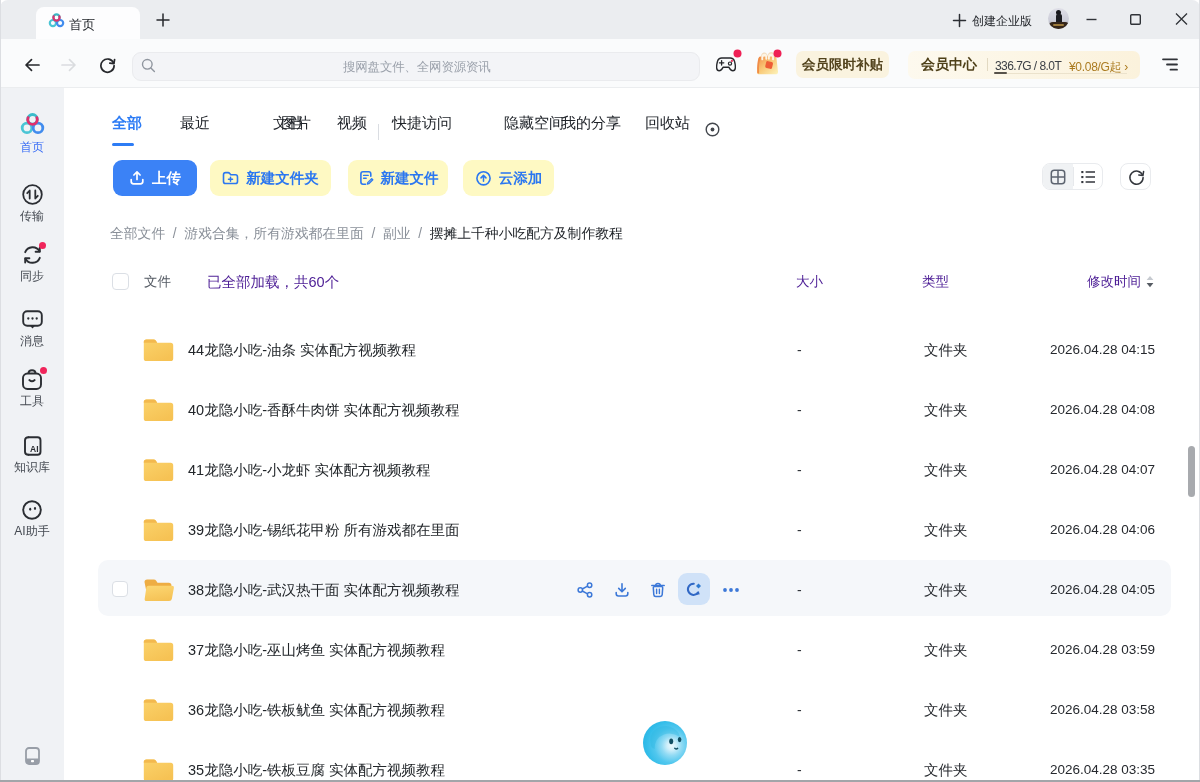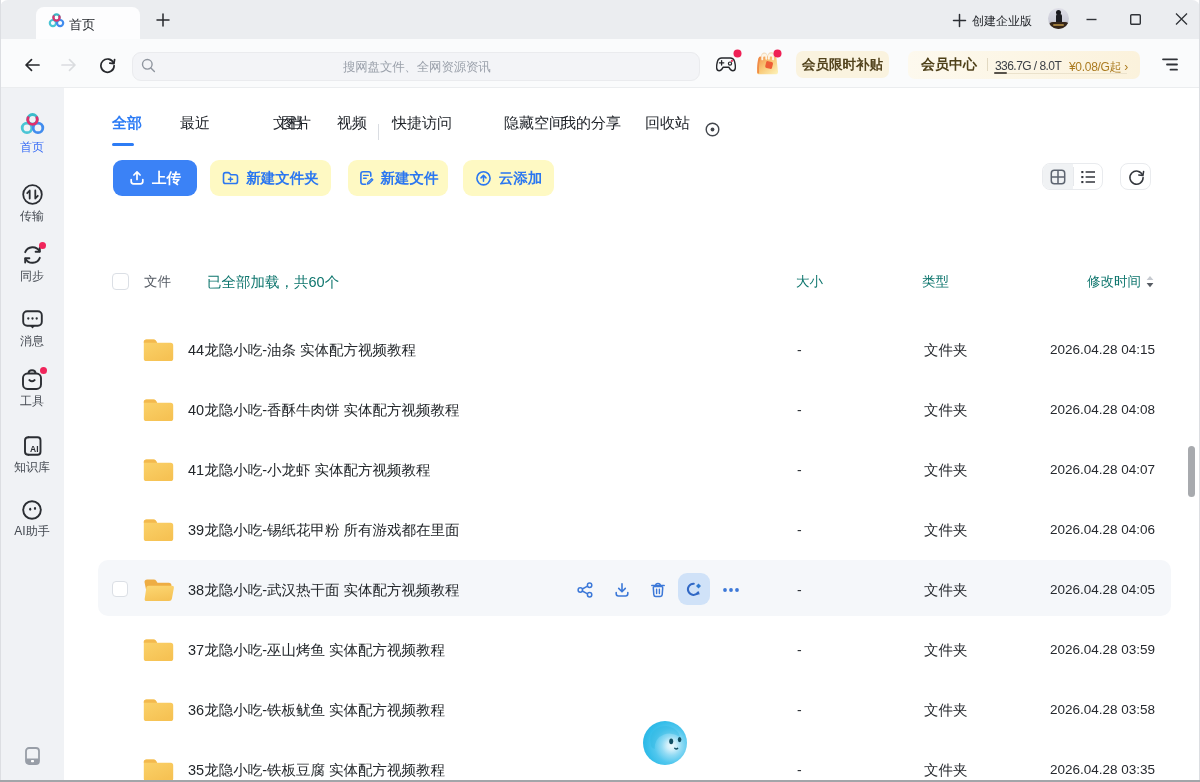--- a/index.html
+++ b/index.html
@@ -35,21 +35,21 @@
   .sbitem.active .lbl { color:#3a6ef5; }
   .baddot { position:absolute; width:7px; height:7px; border-radius:50%; background:#f0255b; }
   
   .tabs { left:48px; top:26px; font-size:15px; color:#20242a; }
   #tabline { left:48px; top:55px; width:22px; height:3px; background:#2d7cf5; border-radius:2px; }
   .btn { top:72px; height:36px; border-radius:9px; font-size:14.5px; font-weight:bold; display:flex; align-items:center; justify-content:center; }
   .btn.blue { background:#3b82f6; color:#fff; }
   .btn.lite { background:#fef9c3; color:#2b77f0; }
   .crumb { left:46px; top:137px; font-size:13.8px; color:#8a9099; }
   .crumb b { color:#22262b; font-weight:normal; }
-  .thead { top:185px; font-size:13.5px; color:#0f766e; }
+  .thead { top:185px; font-size:13.5px; color:#4c1d95; }
   .cb { width:17px; height:17px; border:1px solid #dbdfe5; border-radius:4px; background:#fff; }
   
   .row { left:0; width:1136px; height:60px; }
   .rname { position:absolute; left:124px; top:21px; font-size:14.5px; color:#22262a; }
   .rsize { position:absolute; left:733px; top:22px; font-size:14px; color:#31353b; }
   .rtype { position:absolute; left:860px; top:21px; font-size:14.5px; color:#26292e; }
   .rdate { position:absolute; left:941px; top:21.5px; width:150px; text-align:right; font-size:13.5px; color:#26292e; white-space:nowrap; }
   .ficon { position:absolute; left:79px; top:16px; }
   #hoverrow { left:34px; top:472px; width:1073px; height:56px; background:#f5f7fa; border-radius:10px; }
 </style>
@@ -268,20 +268,21 @@
         <rect x="0.3" y="11" width="2.1" height="2.1" fill="#33363c"></rect>
       </svg>
   </div>
   <div class="abs" style="left:1056px;top:75px;width:31px;height:27px;background:#fff;border:1px solid #e9ebee;border-radius:8px;">
     <svg style="position:absolute;left:7px;top:5px" width="17" height="17" viewBox="0 0 17 17">
         <path d="M14.6 6.1 A6.6 6.6 0 1 0 15.1 8.5" fill="none" stroke="#33363c" stroke-width="1.5" stroke-linecap="round"></path>
         <path d="M15.6 2.5 L14.9 6.6 L10.8 6.1" fill="none" stroke="#33363c" stroke-width="1.5" stroke-linecap="round" stroke-linejoin="round"></path>
       </svg>
   </div>
 
+  <div class="abs crumb">全部文件&nbsp;&nbsp;/&nbsp;&nbsp;游戏合集，所有游戏都在里面&nbsp;&nbsp;/&nbsp;&nbsp;副业&nbsp;&nbsp;/&nbsp;&nbsp;<b>摆摊上千种小吃配方及制作教程</b></div>
 
   <div class="abs cb" style="left:48px;top:185px;"></div>
   <div class="abs thead" style="left:80px;color:#555b64;">文件</div>
   <div class="abs thead" style="left:143px;font-size:14.5px;">已全部加载，共60个</div>
   <div class="abs thead" style="left:732px;">大小</div>
   <div class="abs thead" style="left:858px;">类型</div>
   <div class="abs thead" style="left:1023px;">修改时间</div>
   <svg class="abs" style="left:1082px;top:188px" width="8" height="12" viewBox="0 0 8 12">
       <path d="M4 0 L7.4 4 H0.6 Z" fill="#c6cad0"></path>
       <path d="M0.6 7 H7.4 L4 11.3 Z" fill="#565b63"></path>

